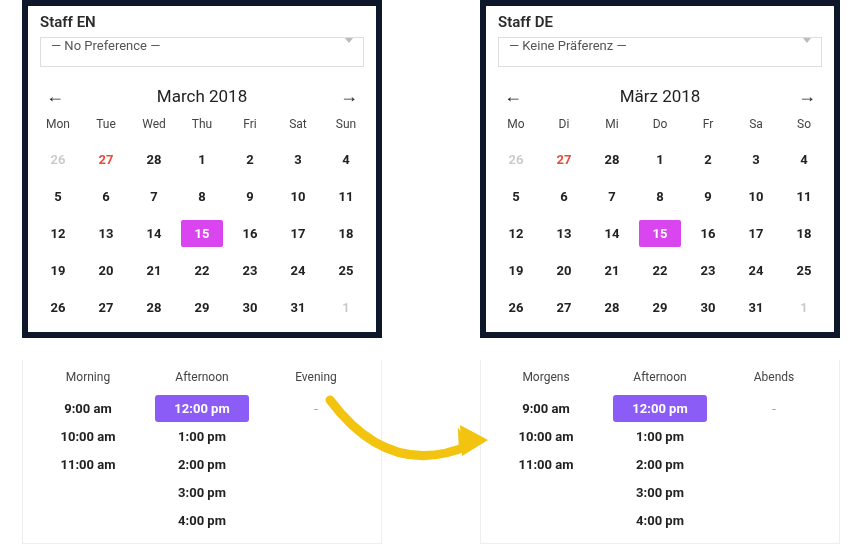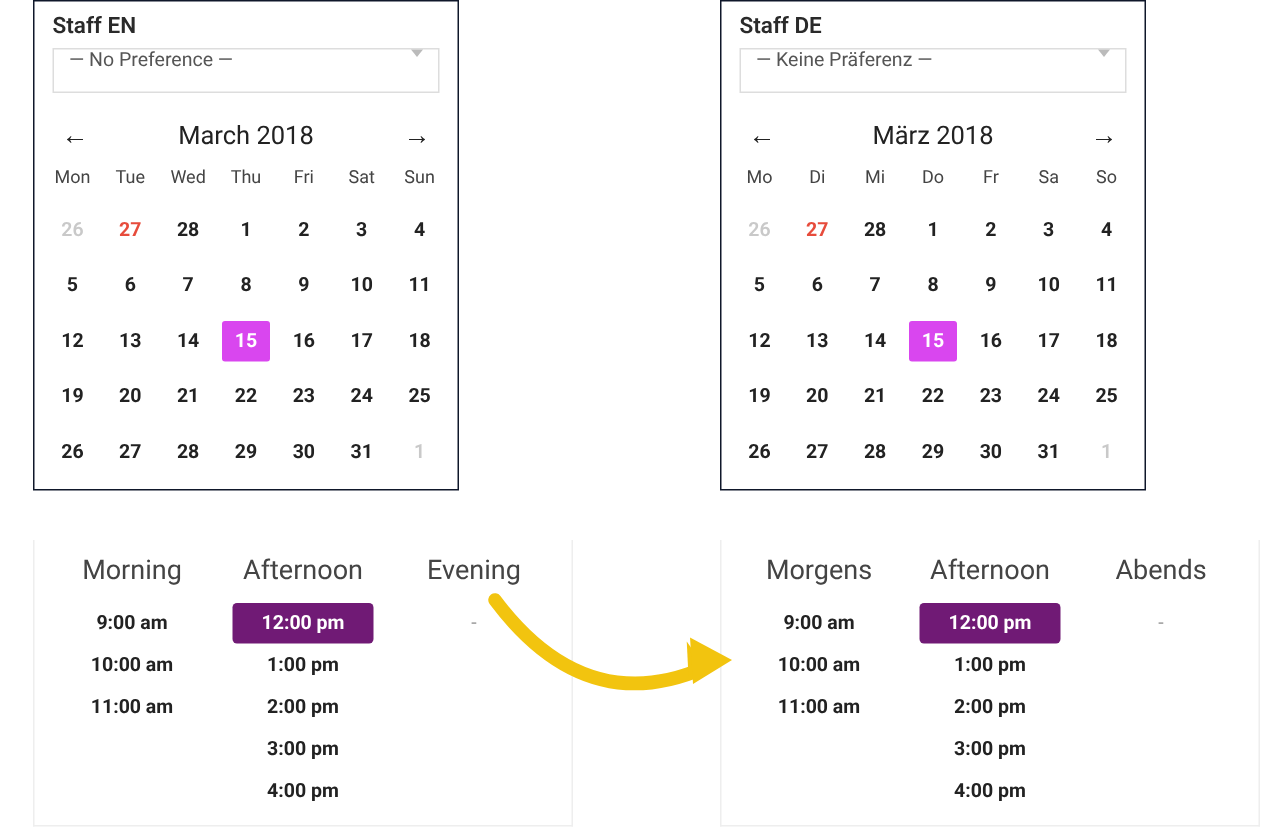--- a/index.html
+++ b/index.html
@@ -8,22 +8,22 @@
     padding: 0;
     font-family: -apple-system, "Segoe UI", Roboto, Arial, sans-serif;
     background: #fff;
     width: 850px;
     height: 560px;
     position: relative;
     color: #222;
   }
   .panel {
     position: absolute;
-    width: 284px;
-    border: 1px solid #0f172a;
+    width: 360px;
+    border: 6px solid #0f172a;
     background: #fff;
   }
   .panel.left  { left: 22px;  top: 0; }
   .panel.right { left: 480px; top: 0; }
 
   .panel-header {
     padding: 7px 12px 6px 12px;
     font-size: 15px;
     font-weight: 600;
     color: #2a2a2a;
@@ -99,33 +99,33 @@
     border-top: none;
     background: #fff;
     padding: 10px 8px 8px 8px;
   }
   .slots.left  { left: 22px;  top: 360px; }
   .slots.right { left: 480px; top: 360px; }
 
   .cols { display: flex; }
   .col { flex: 1; text-align: center; }
   .col-h {
-    font-size: 18px;
+    font-size: 12px;
     color: #444;
     padding-bottom: 10px;
   }
   .slot {
     font-size: 13px;
     font-weight: 700;
     padding: 6px 0;
     margin: 1px 10px;
     border-radius: 3px;
     cursor: pointer;
   }
-  .slot.sel { background: #701a75; color: #fff; }
+  .slot.sel { background: #8b5cf6; color: #fff; }
   .slot.none { font-weight: 400; color: #999; cursor: default; }
 
   
   .arrow {
     position: absolute;
     left: 320px;
     top: 390px;
     width: 180px;
     height: 100px;
     pointer-events: none;

